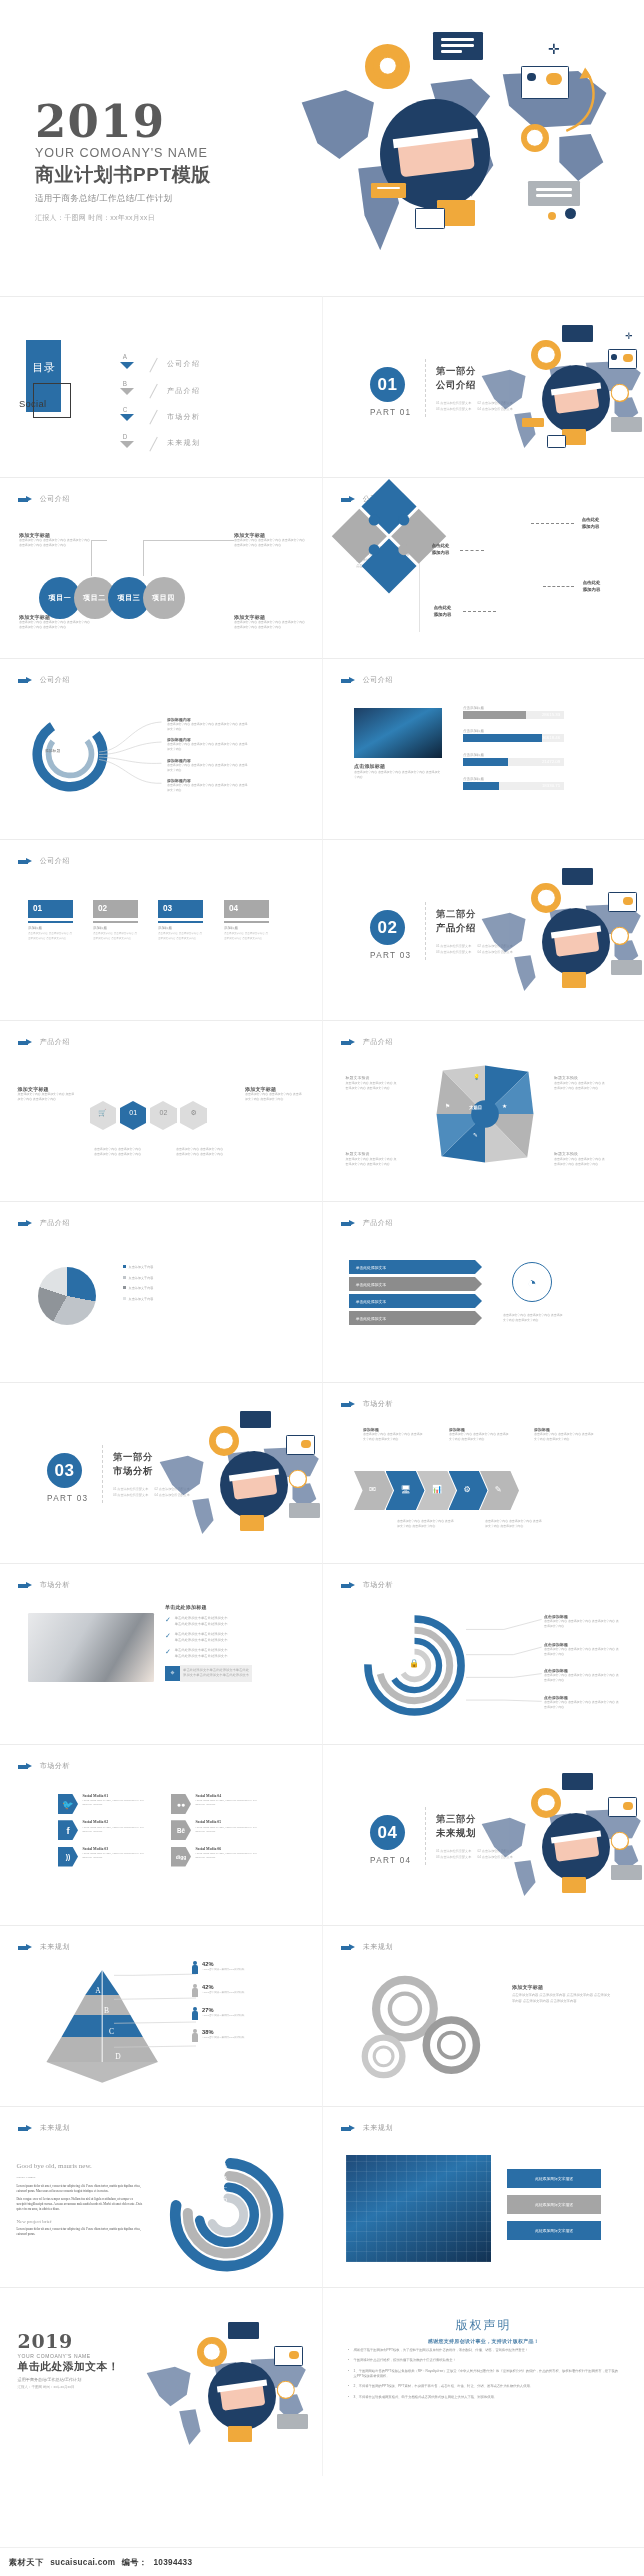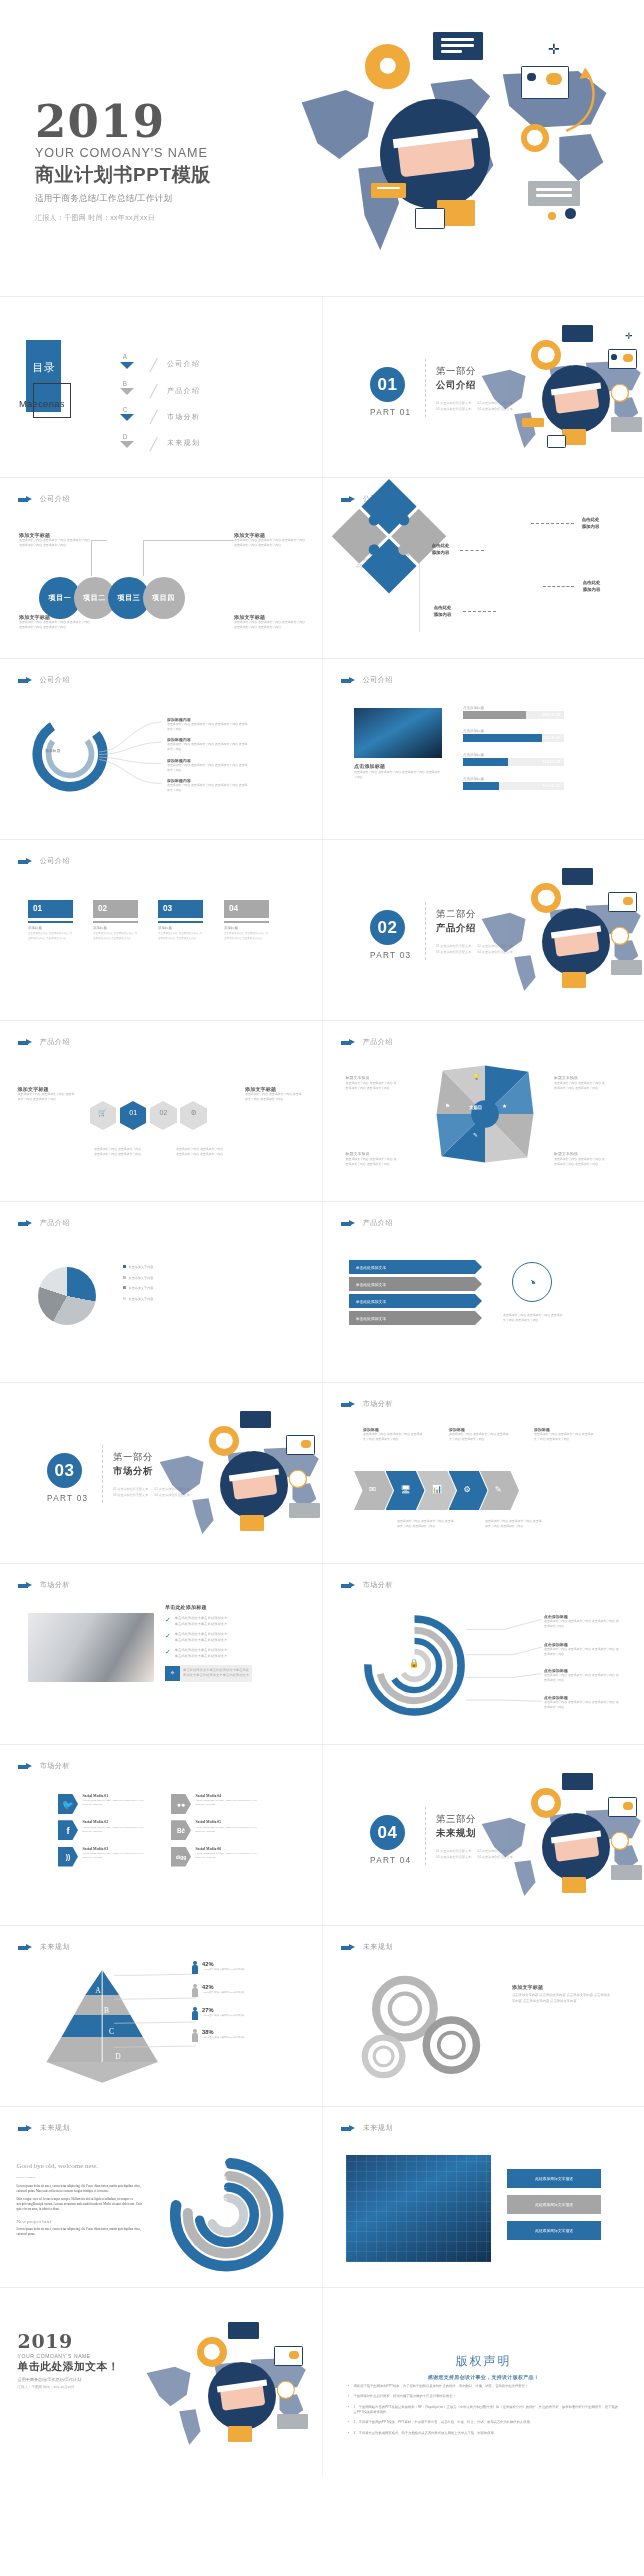--- a/index.html
+++ b/index.html
@@ -38,21 +38,21 @@
 
   
   .divnum { position: absolute; left: 47px; top: 70px; }
   .divcircle { width: 35px; height: 35px; border-radius: 50%; background: #2a6ea6;
     color: #fff; font-size: 17px; font-weight: 700; display: flex; align-items: center;
     justify-content: center; letter-spacing: 0.6px; }
   .divpart { font-size: 8.2px; color: #6b6b6b; letter-spacing: 1.3px; margin-top: 6.3px; text-align: center; }
   .divline { position: absolute; left: 102px; top: 62px; width: 0.6px; height: 58px;
     border-left: 0.6px dashed #d2d2d2; }
   .divtxt { position: absolute; left: 113px; top: 68px; }
-  .divtxt .l1 { font-size: 9.4px; font-weight: 400; color: #555; letter-spacing: 0.6px; }
+  .divtxt .l1 { font-size: 9.4px; font-weight: 700; color: #555; letter-spacing: 0.6px; }
   .divtxt .l2 { font-size: 9.4px; font-weight: 700; color: #444; letter-spacing: 0.6px; margin-top: 1.3px; }
   .divbul { margin-top: 8.8px; display: grid; grid-template-columns: 1fr 1fr; gap: 1.9px 6.3px; }
   .divbul span { font-size: 3.1px; color: #b5b5b5; white-space: nowrap; }
 
   
   .illus { position: absolute; right: -6.3px; top: 19px; width: 182px; height: 157px; }
   .map { position:absolute; left:6.3px; top:38px; width:170px; height:94px; opacity:.85; }
   .globe-big { position:absolute; left:74px; top:49px; width:68px; height:68px; border-radius:50%;
      background:#1f3f66; }
   .hand { position:absolute; left:87px; top:72px; width:43px; height:22.6px; background:#f6c8b4;
@@ -166,21 +166,21 @@
   .sm-b { font-size:2.6px; color:#a9a9a9; line-height:1.6; margin-top:1.3px; font-family:"Liberation Serif",serif;}
 
   
   .thx-year{font-family:"DejaVu Serif",serif;font-size:19px;font-weight:700;color:#5a5a5a;letter-spacing:0.6px;}
   .thx-co{font-size:5px;color:#8a8a8a;letter-spacing:0.6px;margin-top:0.6px;}
   .thx-t{font-size:10.7px;font-weight:700;color:#4a4a4a;letter-spacing:0.6px;margin-top:1.3px;}
   .thx-s{font-size:4.1px;color:#8a8a8a;margin-top:3.1px;}
   .thx-m{font-size:3.5px;color:#a8a8a8;margin-top:3.1px;}
 
   
-  .cr-t{font-size:12px;color:#4a7fa8;text-align:center;letter-spacing:1.9px;font-weight:400;margin-top:36px;}
+  .cr-t{font-size:12px;color:#4a7fa8;text-align:center;letter-spacing:1.9px;font-weight:400;}
   .cr-s{font-size:5px;color:#4a7fa8;text-align:center;font-weight:700;margin-top:3.8px;letter-spacing:0.3px;}
   .cr-li{display:flex;gap:4.4px;font-size:3.3px;color:#8c8c8c;line-height:1.75;margin-top:4.4px;}
   .cr-li em{font-style:normal;color:#9c9c9c;}
 
   
   .footer{position:absolute;left:0;bottom:0;width:644px;height:29px;background:#fff;
     display:flex;align-items:center;padding-left:8.8px;gap:6.3px;border-top:0.6px solid #efefef;}
   .f1{font-size:8.2px;font-weight:700;color:#3c3c3c;letter-spacing:0.6px;}
   .f2{font-size:8.2px;font-weight:700;color:#3c3c3c;letter-spacing:0.3px;}
   .f3{font-size:8.2px;font-weight:700;color:#3c3c3c;letter-spacing:0.3px;}
@@ -239,21 +239,21 @@
     </div>
   </div>
 
   <div class="grid">
 
     <div class="slide">
       <div class="toc-box">
         <span>目录</span>
       </div>
       <div class="toc-outline"></div>
-      <div class="toc-content">Maecenas</div>
+      <div class="toc-content">Social</div>
       <div class="toc-list">
         <div class="toc-item">
           <div class="toc-letter">
             <em>A</em>
               <div class="toc-tri"></div>
           </div>
           <div class="toc-slash"></div>
           <div class="toc-label">公司介绍</div>
         </div>
         <div class="toc-item">
@@ -964,21 +964,21 @@
         <div class="bd2" style="margin-top:3.1px;">点击添加文字内容 点击添加文字内容 点击添加文字内容 点击添加文字内容 点击添加文字内容 点击添加文字内容</div>
       </div>
     </div>
 
     <div class="slide">
       <div class="shead">
         <div class="arrow"></div>
         <div class="shead-t">未来规划</div>
       </div>
       <div style="position:absolute;left:16.4px;top:55px;width:126px;font-family:'Liberation Serif',serif;">
-        <div style="font-size:7px;color:#9a9a9a;">Good bye old, welcome new.</div>
+        <div style="font-size:7px;color:#9a9a9a;">Good bye old, mauris new.</div>
         <div style="font-size:2.9px;color:#9a9a9a;margin-top:5px;">Subtitle example</div>
         <div style="font-size:3.1px;color:#555;line-height:1.55;margin-top:5px;">Lorem ipsum dolor sit amet, consectetur adipiscing elit. Fusce diam tortor, mattis quis dapibus vitae, euismod purus. Maecenas ut lacus nec mauris feugiat tristique et in metus.</div>
         <div style="font-size:3.1px;color:#555;line-height:1.55;margin-top:3.8px;">Duis congue eros vel lectus semper semper. Nullam fus nisl ut ligula vestibulum, ut semper ex suscipit fringillasoipit cursus. Aenean accumsan malesuada hendrerit. Morbi sit amet dolor ante. Duis quis viverra urna, in ultricies diam.</div>
         <div style="font-size:5px;color:#9a9a9a;margin-top:7.5px;">New project brief</div>
         <div style="font-size:3.1px;color:#555;line-height:1.55;margin-top:3.1px;">Lorem ipsum dolor sit amet, consectetur adipiscing elit. Fusce diam tortor, mattis quis dapibus vitae, euismod purus.</div>
       </div>
       <svg style="position:absolute;left:169px;top:50px;" width="116" height="116" viewBox="0 0 185 185">
         <circle cx="92" cy="92" r="82" fill="none" stroke="#2a6ea6" stroke-width="17" stroke-linecap="round" stroke-dasharray="395 120" transform="rotate(-86 92 92)"></circle>
         <circle cx="92" cy="92" r="62" fill="none" stroke="#b5b5b5" stroke-width="16" stroke-linecap="round" stroke-dasharray="290 100" transform="rotate(-86 92 92)"></circle>
         <circle cx="92" cy="92" r="44" fill="none" stroke="#2a6ea6" stroke-width="15" stroke-linecap="round" stroke-dasharray="195 82" transform="rotate(-86 92 92)"></circle>
@@ -1062,15 +1062,21 @@
           </div>
         <div class="cr-li">
             <em>•</em>
             <span>3、不得将作品转换成网页格式、电子文档格式或者其他形式放在网络上供他人下载、浏览和使用。</span>
           </div>
       </div>
     </div>
 
   </div>
 
+  <div class="footer">
+    <span class="f1">素材天下</span>
+    <span class="f2">sucaisucai.com</span>
+    <span class="f3">编号：</span>
+    <span class="f3">10394433</span>
+  </div>
 
 </div>
 
 
 </body></html>

